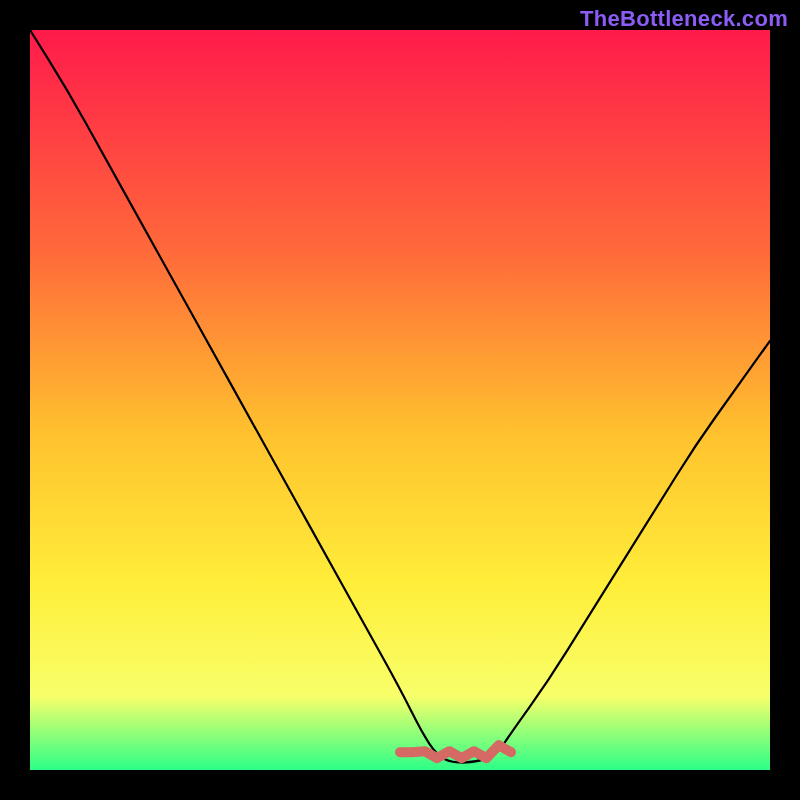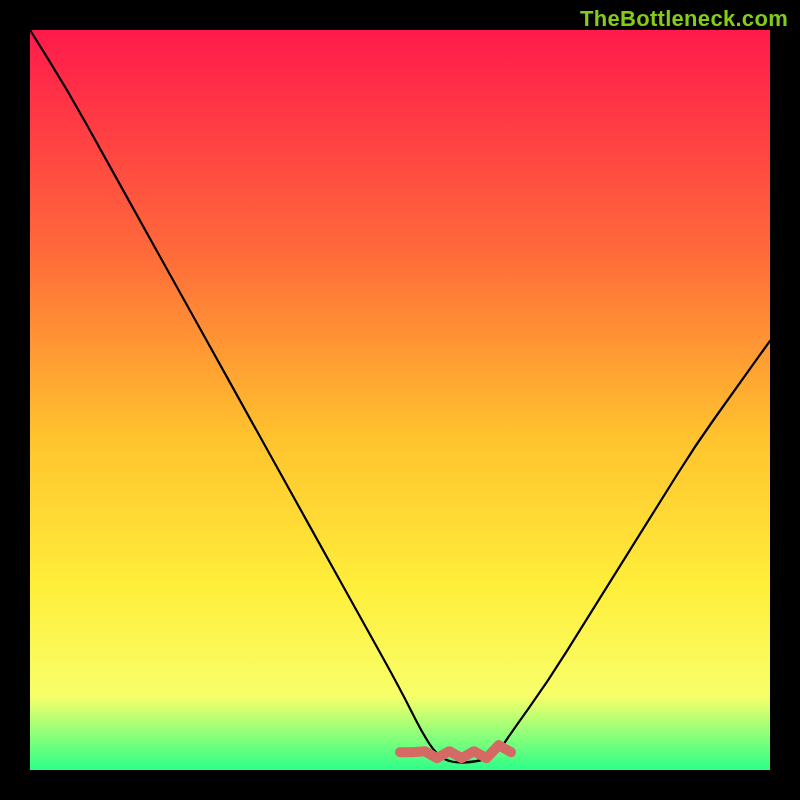--- a/index.html
+++ b/index.html
@@ -22,21 +22,21 @@
     left: 30px;
     top: 30px;
     width: 740px;
     height: 740px;
     overflow: hidden;
   }
   .watermark {
     position: absolute;
     top: 6px;
     right: 12px;
-    color: #84cc16;
+    color: #8b5cf6;
     font-size: 22px;
     font-weight: 600;
     letter-spacing: 0.3px;
     z-index: 5;
   }
   svg { display: block; }
 </style>
 </head>
 <body>
 

